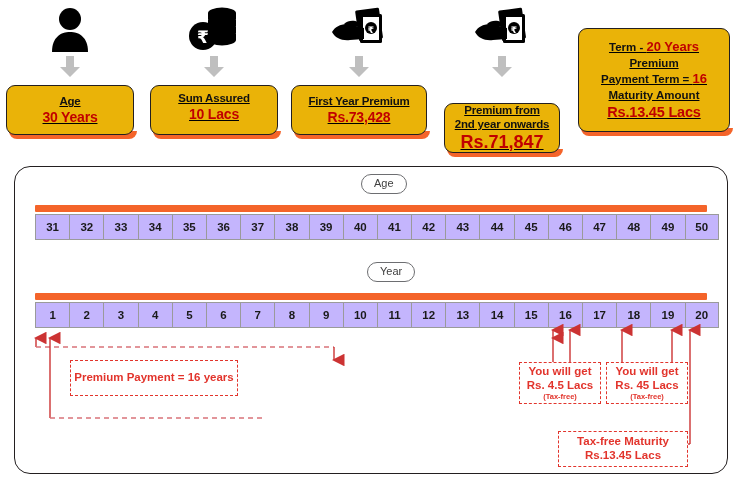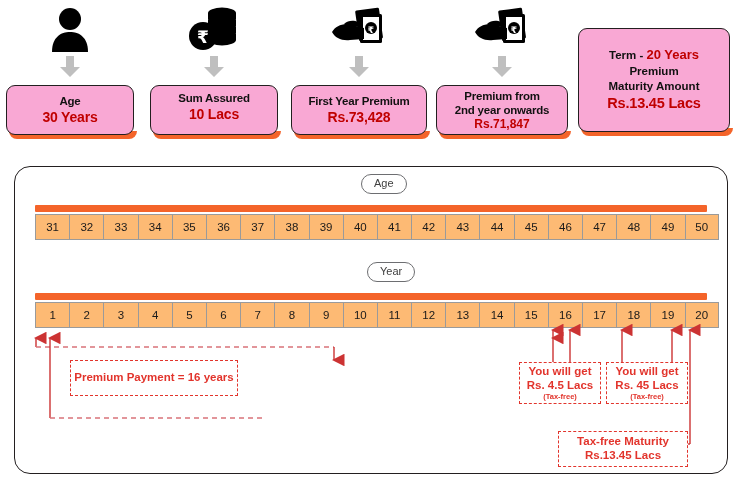--- a/index.html
+++ b/index.html
@@ -15,33 +15,34 @@
   
   .card-col{position:absolute;top:0;display:flex;flex-direction:column;align-items:center;}
   .icon-box{height:52px;display:flex;align-items:flex-end;justify-content:center;}
   .icon-box svg{display:block;}
   .arrow-down{margin-top:4px;}
   .card{
     position:relative;
     box-sizing:border-box;
     border:1.5px solid #231f20;
     border-radius:9px;
-    background:#f9a8d4;
+    background:#eab308;
     text-align:center;
     padding:6px 6px 5px 6px;
     z-index:2;
+    text-decoration:underline;
   }
   .card-shadow{
     position:absolute;left:3px;right:-3px;bottom:-4px;height:8px;
     background:#F4642A;border-radius:0 0 8px 8px;z-index:1;
   }
   .card-wrap{position:relative;}
   .lbl{font-size:11.5px;font-weight:bold;color:#111111;line-height:1.18;letter-spacing:-0.2px;}
   .val{font-size:14px;font-weight:bold;color:#C00000;line-height:1.2;letter-spacing:-0.2px;}
-  .val-sm{font-size:12px;font-weight:bold;color:#C00000;}
+  .val-sm{font-size:18px;font-weight:bold;color:#C00000;}
   .term-line{font-size:11.5px;font-weight:bold;color:#111111;line-height:1.3;}
   .term-line em{font-style:normal;color:#C00000;font-size:13px;}
 
   
   .panel{
     position:absolute;left:14px;top:166px;width:712px;height:306px;
     border:1.4px solid #231f20;border-radius:16px;background:#ffffff;
   }
   .pill{
     position:absolute;
@@ -51,23 +52,23 @@
     padding:2px 12px;
     line-height:1.25;
   }
   .bar{position:absolute;height:7px;background:#F4642A;border-radius:1px;}
   .scale{position:absolute;display:flex;}
   .cell{
     box-sizing:border-box;
     width:34.2px;height:26px;
     border:1px solid #9a9a9a;
     border-right:none;
-    background:#fdba74;
+    background:#c4b5fd;
     display:flex;align-items:center;justify-content:center;
-    font-size:11.5px;font-weight:normal;color:#1a1a1a;
+    font-size:11.5px;font-weight:bold;color:#1a1a1a;
   }
   .cell:last-child{border-right:1px solid #9a9a9a;}
 
   
   .callout{
     position:absolute;box-sizing:border-box;
     border:1.6px dashed #E2342C;background:#ffffff;
     display:flex;flex-direction:column;align-items:center;justify-content:center;
     text-align:center;color:#E2342C;font-weight:bold;
     line-height:1.2;
@@ -176,37 +177,40 @@
           <path d="M2 26 C6 19 14 17 22 19 L34 22 L34 33 L20 34 C12 35 5 32 2 26 Z"></path>
           <path d="M14 18 C18 14 24 14 28 16 L30 20 L18 22 Z"></path>
         </g>
       </svg>
     </div>
     <div class="arrow-down">
       <svg width="22" height="22" viewBox="0 0 22 22">
         <path d="M7 0 H15 V11 H21 L11 21 L1 11 H7 Z" fill="#BFBFBF"></path>
       </svg>
     </div>
-    <div class="card-wrap" style="width:132px;margin-top:3px;border-radius:12px;">
+    <div class="card-wrap" style="width:116px;margin-top:21px;border-radius:12px;">
       <div class="card-shadow"></div>
       <div class="card" style="height:50px;display:flex;flex-direction:column;justify-content:center;">
         <div class="lbl">Premium from</div>
         <div class="lbl">2nd year onwards</div>
         <div class="val-sm">Rs.71,847</div>
       </div>
     </div>
   </div>
 
   <div class="card-wrap" style="position:absolute;left:578px;top:28px;width:152px;">
     <div class="card-shadow"></div>
     <div class="card" style="height:104px;display:flex;flex-direction:column;justify-content:center;padding:4px;">
       <div class="term-line">
         <span>Term  - </span><em>20 Years</em>
       </div>
       <div class="term-line">Premium</div>
+      <div class="term-line">
+        <span>Payment Term = </span><em>16</em>
+      </div>
       <div class="term-line">Maturity Amount</div>
       <div class="val" style="font-size:14.5px;margin-top:1px;">Rs.13.45 Lacs</div>
     </div>
   </div>
 
   <div class="panel">
 
     <div class="pill" style="left:346px;top:7px;">Age</div>
     <div class="bar" style="left:20px;top:38px;width:672px;"></div>
     <div class="scale" id="age-scale" style="left:20px;top:47px;">

